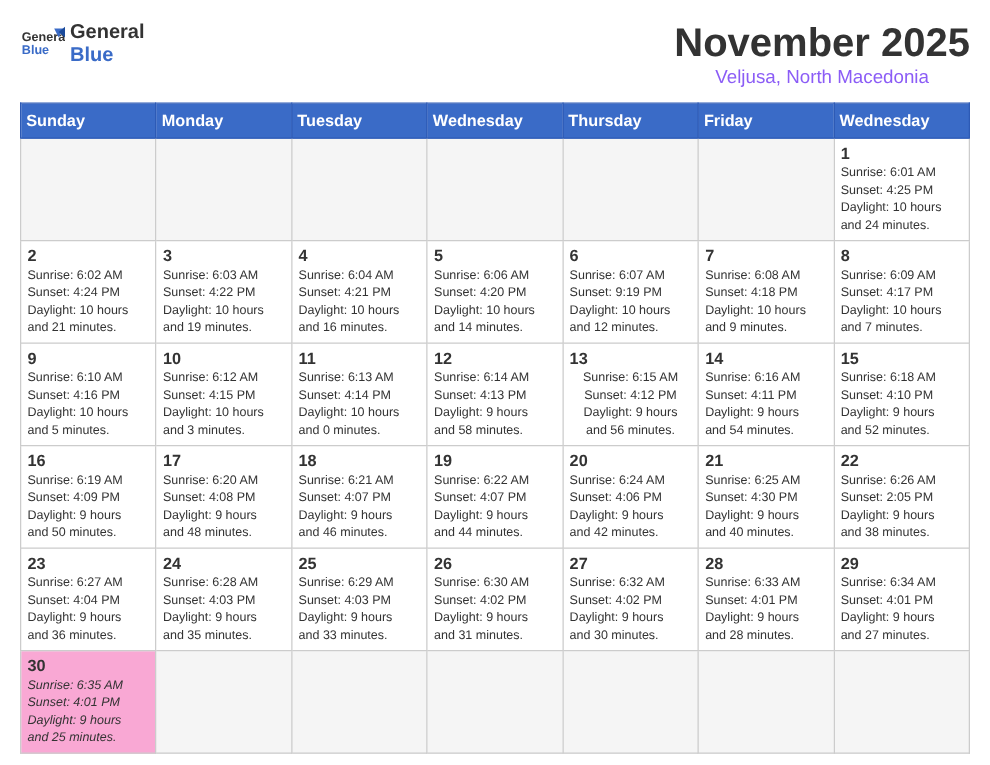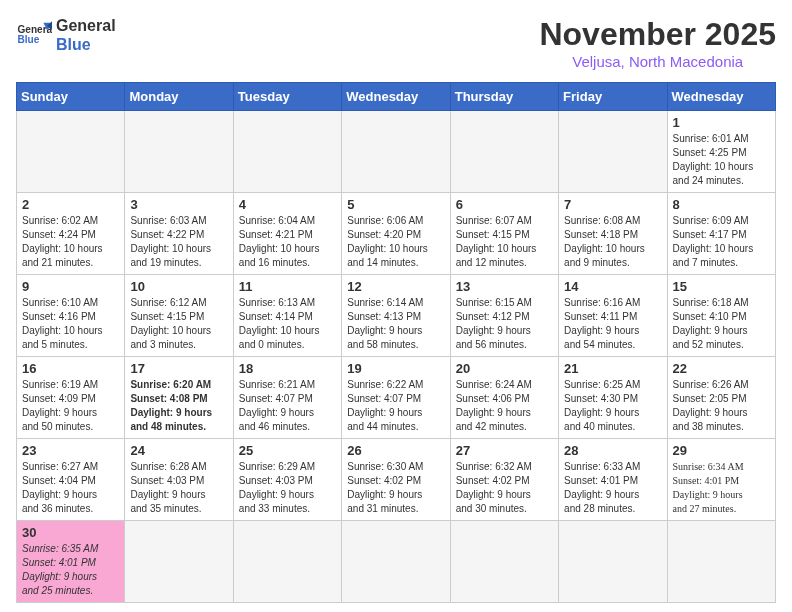--- a/index.html
+++ b/index.html
@@ -156,21 +156,21 @@
         <td>
           <div class="day-number">5</div>
           <div class="day-info" style="white-space: pre-line;">Sunrise: 6:06 AM
 Sunset: 4:20 PM
 Daylight: 10 hours
 and 14 minutes.</div>
         </td>
         <td>
           <div class="day-number">6</div>
           <div class="day-info" style="white-space: pre-line;">Sunrise: 6:07 AM
-Sunset: 4:15 PM
+Sunset: 9:19 PM
 Daylight: 10 hours
 and 12 minutes.</div>
         </td>
         <td>
           <div class="day-number">7</div>
           <div class="day-info" style="white-space: pre-line;">Sunrise: 6:08 AM
 Sunset: 4:18 PM
 Daylight: 10 hours
 and 9 minutes.</div>
         </td>
@@ -206,21 +206,21 @@
         </td>
         <td>
           <div class="day-number">12</div>
           <div class="day-info" style="white-space: pre-line;">Sunrise: 6:14 AM
 Sunset: 4:13 PM
 Daylight: 9 hours
 and 58 minutes.</div>
         </td>
         <td>
           <div class="day-number">13</div>
-          <div class="day-info" style="white-space: pre-line;">Sunrise: 6:15 AM
+          <div class="day-info" style="white-space: pre-line; text-align: center;">Sunrise: 6:15 AM
 Sunset: 4:12 PM
 Daylight: 9 hours
 and 56 minutes.</div>
         </td>
         <td>
           <div class="day-number">14</div>
           <div class="day-info" style="white-space: pre-line;">Sunrise: 6:16 AM
 Sunset: 4:11 PM
 Daylight: 9 hours
 and 54 minutes.</div>
@@ -236,21 +236,21 @@
       <tr>
         <td>
           <div class="day-number">16</div>
           <div class="day-info" style="white-space: pre-line;">Sunrise: 6:19 AM
 Sunset: 4:09 PM
 Daylight: 9 hours
 and 50 minutes.</div>
         </td>
         <td>
           <div class="day-number">17</div>
-          <div class="day-info" style="white-space: pre-line; font-weight: bold;">Sunrise: 6:20 AM
+          <div class="day-info" style="white-space: pre-line;">Sunrise: 6:20 AM
 Sunset: 4:08 PM
 Daylight: 9 hours
 and 48 minutes.</div>
         </td>
         <td>
           <div class="day-number">18</div>
           <div class="day-info" style="white-space: pre-line;">Sunrise: 6:21 AM
 Sunset: 4:07 PM
 Daylight: 9 hours
 and 46 minutes.</div>
@@ -322,21 +322,21 @@
         </td>
         <td>
           <div class="day-number">28</div>
           <div class="day-info" style="white-space: pre-line;">Sunrise: 6:33 AM
 Sunset: 4:01 PM
 Daylight: 9 hours
 and 28 minutes.</div>
         </td>
         <td>
           <div class="day-number">29</div>
-          <div class="day-info" style="white-space: pre-line; font-family: Liberation Serif, serif;">Sunrise: 6:34 AM
+          <div class="day-info" style="white-space: pre-line;">Sunrise: 6:34 AM
 Sunset: 4:01 PM
 Daylight: 9 hours
 and 27 minutes.</div>
         </td>
       </tr>
       <tr class="last-row">
         <td class="has-data">
           <div class="day-number">30</div>
           <div class="day-info" style="white-space: pre-line; font-style: italic;">Sunrise: 6:35 AM
 Sunset: 4:01 PM

